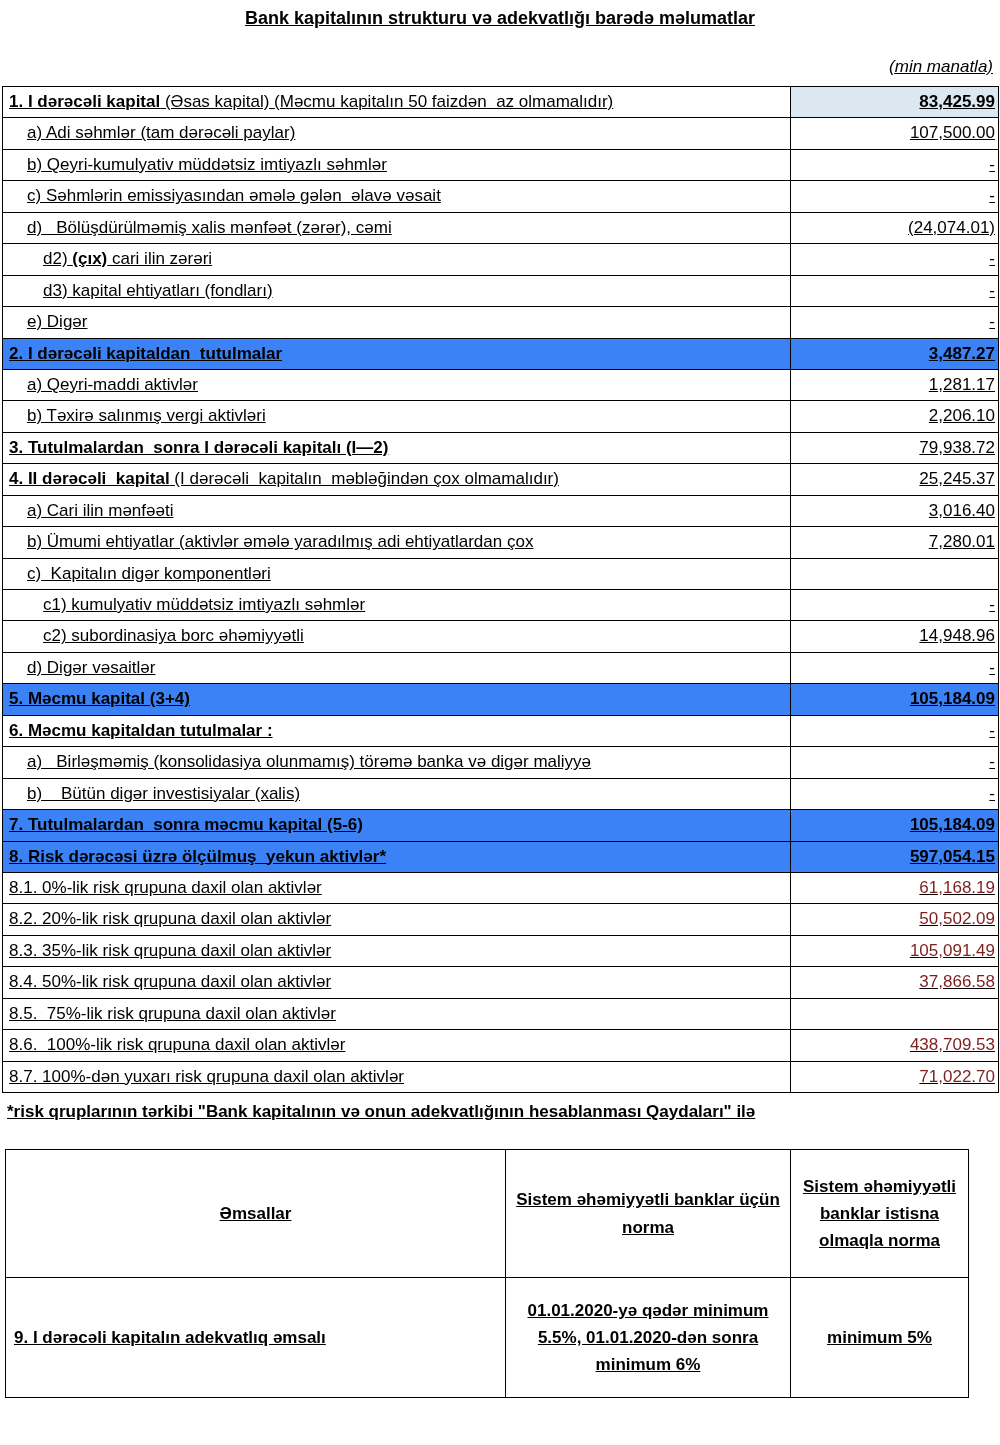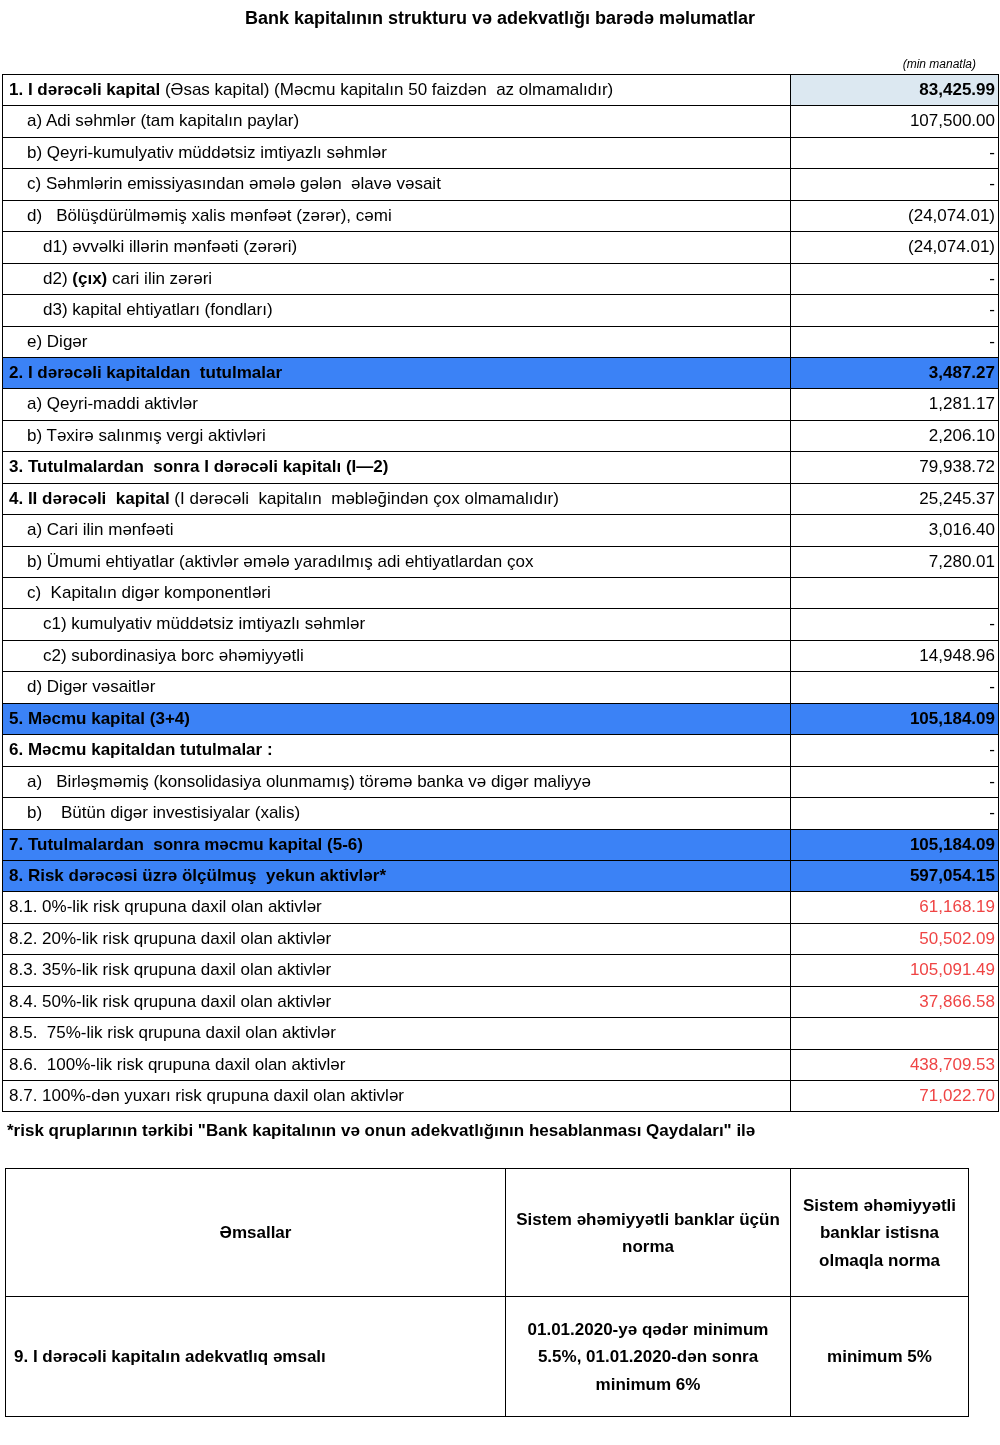--- a/index.html
+++ b/index.html
@@ -1,43 +1,43 @@
 <!DOCTYPE html>
 <html><head>
 <meta charset="utf-8">
 <style>
   html,body{margin:0;padding:0;background:#ffffff;}
   .page{
     width:1000px;min-height:1445px;background:#ffffff;color:#000;
     font-family:"Liberation Sans","DejaVu Sans",sans-serif;
-    box-sizing:border-box;overflow:hidden;
+    box-sizing:border-box;overflow:hidden;text-decoration:underline;
   }
   .title{
     padding-top:8px;text-align:center;font-weight:700;font-size:18px;
   }
   .unit{
-    margin-top:28px;text-align:right;font-style:italic;font-size:12px;
-    padding-right:24px;
+    margin-top:28px;text-align:right;font-style:italic;font-size:17px;
+    padding-right:7px;
   }
   table.cap{
-    border-collapse:collapse;table-layout:fixed;width:996px;margin:3px 2px 0 2px;
+    border-collapse:collapse;table-layout:fixed;width:996px;margin:9px 2px 0 2px;
     border:1px solid #000;
   }
   table.cap td{
     border:1px solid #000;font-size:17px;line-height:1.32;
     padding:4px 5px;vertical-align:middle;overflow:hidden;
   }
   table.cap td.lbl{white-space:pre-wrap;padding-left:6px;}
   table.cap td.lbl.ind1{padding-left:24px;}
   table.cap td.lbl.ind2{padding-left:40px;}
   table.cap td.val{text-align:right;padding-right:3px;}
   .b{font-weight:700;}
   .blue-row{background:#3b82f6;}
   .blue-cell{background:#dce8f1;}
-  .red{color:#ef4444;}
+  .red{color:#7f1d1d;}
   .footnote{
     font-weight:700;font-size:17px;padding:9px 6px 0 7px;
   }
   table.norm{
     border-collapse:collapse;table-layout:fixed;margin:27px 0 0 5px;width:963px;
   }
   table.norm td{
     border:1.5px solid #000;font-size:17px;font-weight:700;line-height:1.6;
     padding:6px 8px;vertical-align:middle;box-sizing:border-box;
   }
@@ -59,43 +59,39 @@
       <col style="width:788px">
       <col style="width:208px">
     </colgroup>
     <tbody>
   <tr>
     <td class="lbl"><span></span><span class="b">1. I dərəcəli kapital</span><span> (Əsas kapital) (Məcmu kapitalın 50 faizdən  az olmamalıdır)</span></td>
     <td class="val blue-cell b">83,425.99</td>
   </tr>
 
   <tr>
-    <td class="lbl ind1"><span>a) Adi səhmlər (tam kapitalın paylar)</span><span class="b"></span><span></span></td>
+    <td class="lbl ind1"><span>a) Adi səhmlər (tam dərəcəli paylar)</span><span class="b"></span><span></span></td>
     <td class="val">107,500.00</td>
   </tr>
 
   <tr>
     <td class="lbl ind1"><span>b) Qeyri-kumulyativ müddətsiz imtiyazlı səhmlər</span><span class="b"></span><span></span></td>
     <td class="val">-</td>
   </tr>
 
   <tr>
     <td class="lbl ind1"><span>c) Səhmlərin emissiyasından əmələ gələn  əlavə vəsait</span><span class="b"></span><span></span></td>
     <td class="val">-</td>
   </tr>
 
   <tr>
     <td class="lbl ind1"><span>d)   Bölüşdürülməmiş xalis mənfəət (zərər), cəmi</span><span class="b"></span><span></span></td>
     <td class="val">(24,074.01)</td>
   </tr>
 
-  <tr>
-    <td class="lbl ind2"><span>d1) əvvəlki illərin mənfəəti (zərəri)</span><span class="b"></span><span></span></td>
-    <td class="val">(24,074.01)</td>
-  </tr>
 
   <tr>
     <td class="lbl ind2"><span>d2) </span><span class="b">(çıx)</span><span> cari ilin zərəri</span></td>
     <td class="val">-</td>
   </tr>
 
   <tr>
     <td class="lbl ind2"><span>d3) kapital ehtiyatları (fondları)</span><span class="b"></span><span></span></td>
     <td class="val">-</td>
   </tr>

